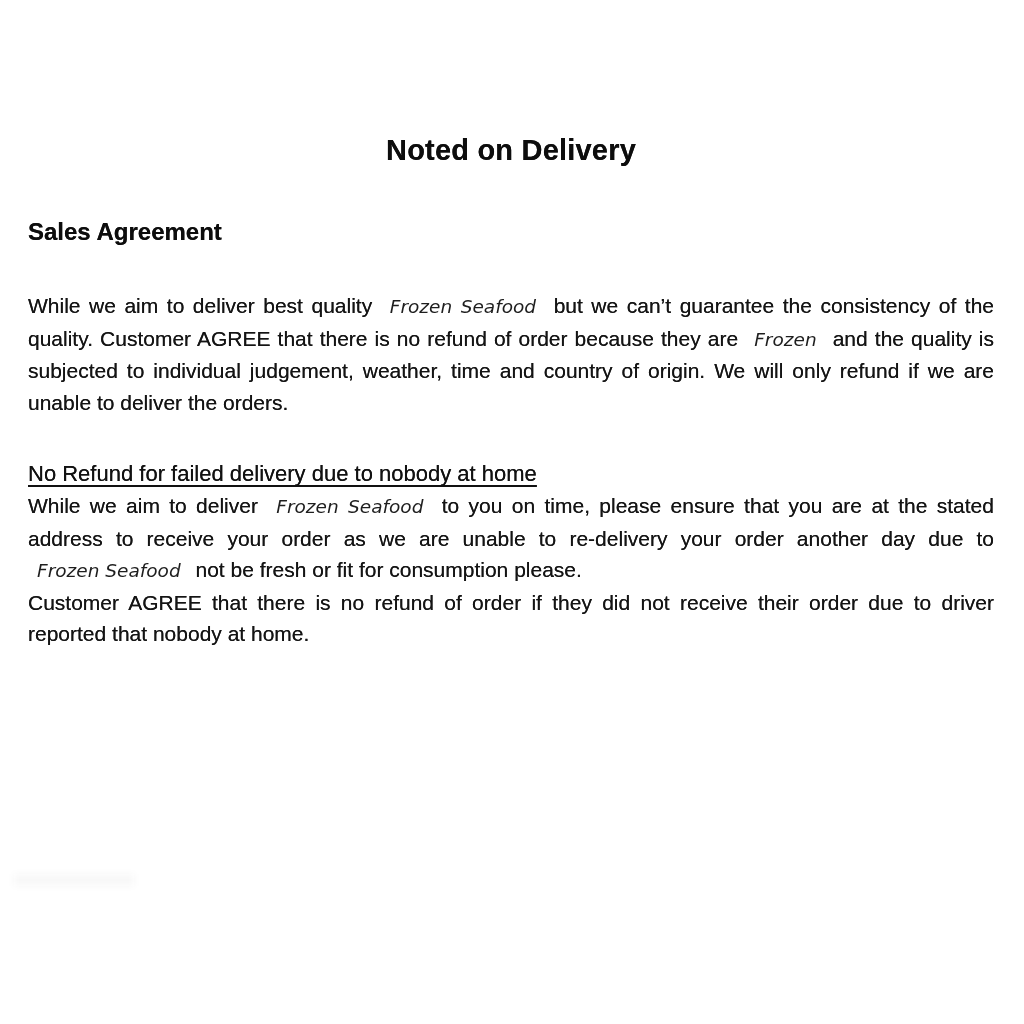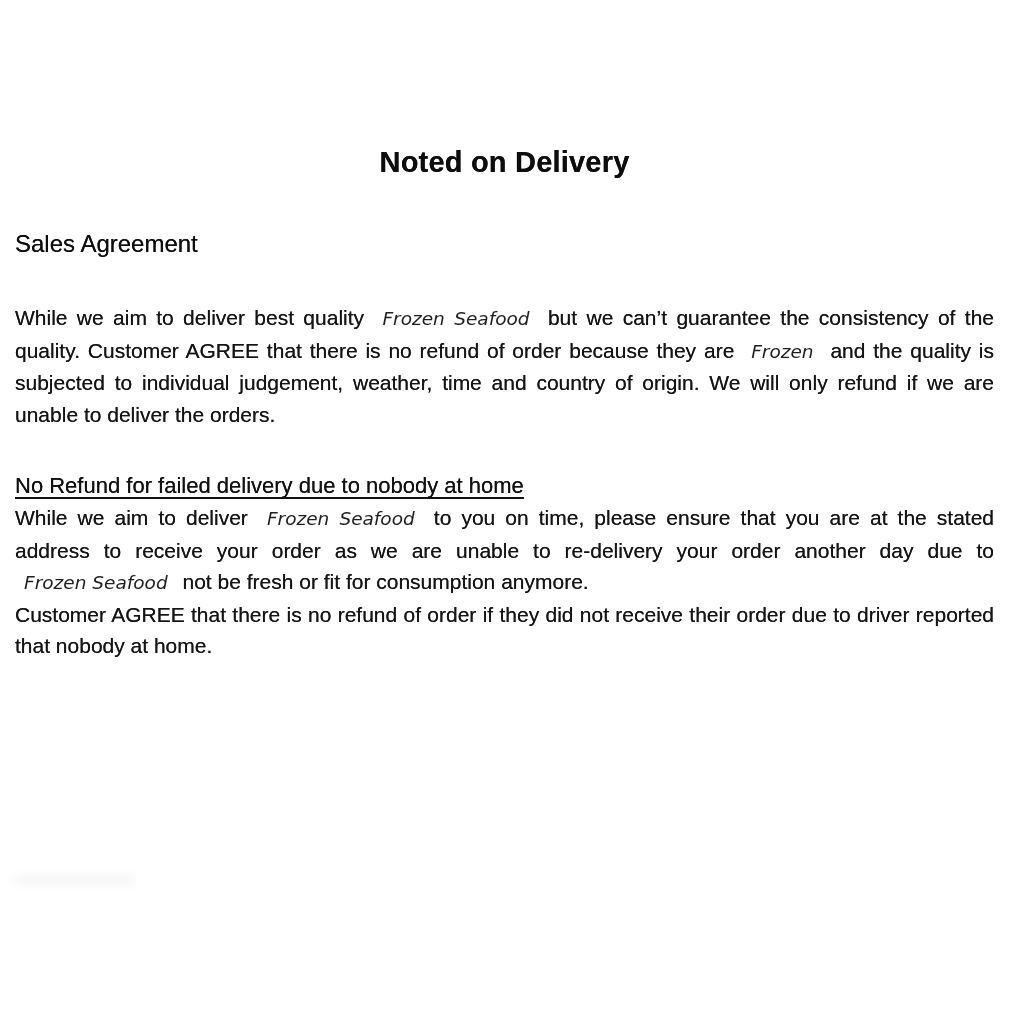--- a/index.html
+++ b/index.html
@@ -11,40 +11,39 @@
     width: 1024px;
     height: 1024px;
     overflow: hidden;
     font-family: "Liberation Sans", sans-serif;
     color: #121212;
     position: relative;
   }
   .page {
     box-sizing: border-box;
     width: 1024px;
-    padding: 132px 30px 0 15px;
-    margin-top: 12px;
+    padding: 132px 30px 0 28px;
   }
   .doc-title {
     text-align: center;
     font-size: 29px;
     font-weight: 700;
     line-height: 36px;
     margin: 0 0 45px 0;
     letter-spacing: 0.2px;
     color: #0d0d0d;
     text-shadow: 0 0 0.6px rgba(0,0,0,0.85);
   }
   .section {
     margin: 0 0 40px 0;
   }
   .section:last-child { margin-bottom: 0; }
   .h-bold {
     font-size: 24px;
-    font-weight: 400;
+    font-weight: 700;
     line-height: 37px;
     margin: 0;
     color: #0d0d0d;
     text-shadow: 0 0 0.6px rgba(0,0,0,0.85);
   }
   .h-underline {
     font-size: 22px;
     font-weight: 400;
     line-height: 31.6px;
     margin: 0;
@@ -95,19 +94,19 @@
     <h2 class="h-bold">Sales Agreement</h2>
   </div>
 
 
   <div class="section">
     <p class="para"><span>While we aim to deliver best quality</span> <span class="patch">Frozen Seafood</span> <span>but we can’t guarantee the consistency of the quality. Customer AGREE that there is no refund of order because they are</span> <span class="patch">Frozen</span> <span>and the quality is subjected to individual judgement, weather, time and country of origin. We will only refund if we are unable to deliver the orders.</span></p>
   </div>
 
   <div class="section">
     <h2 class="h-underline">No Refund for failed delivery due to nobody at home</h2>
-    <p class="para"><span>While we aim to deliver</span> <span class="patch">Frozen Seafood</span> <span>to you on time, please ensure that you are at the stated address to receive your order as we are unable to re-delivery your order another day due to</span> <span class="patch">Frozen Seafood</span> <span>not be fresh or fit for consumption anymore.</span></p>
+    <p class="para"><span>While we aim to deliver</span> <span class="patch">Frozen Seafood</span> <span>to you on time, please ensure that you are at the stated address to receive your order as we are unable to re-delivery your order another day due to</span> <span class="patch">Frozen Seafood</span> <span>not be fresh or fit for consumption please.</span></p>
     <p class="para"><span>Customer AGREE that there is no refund of order if they did not receive their order due to driver reported that nobody at home.</span></p>
   </div>
 
 </div>
 
 <div class="ghost-artifact"></div>
 
 </body></html>

